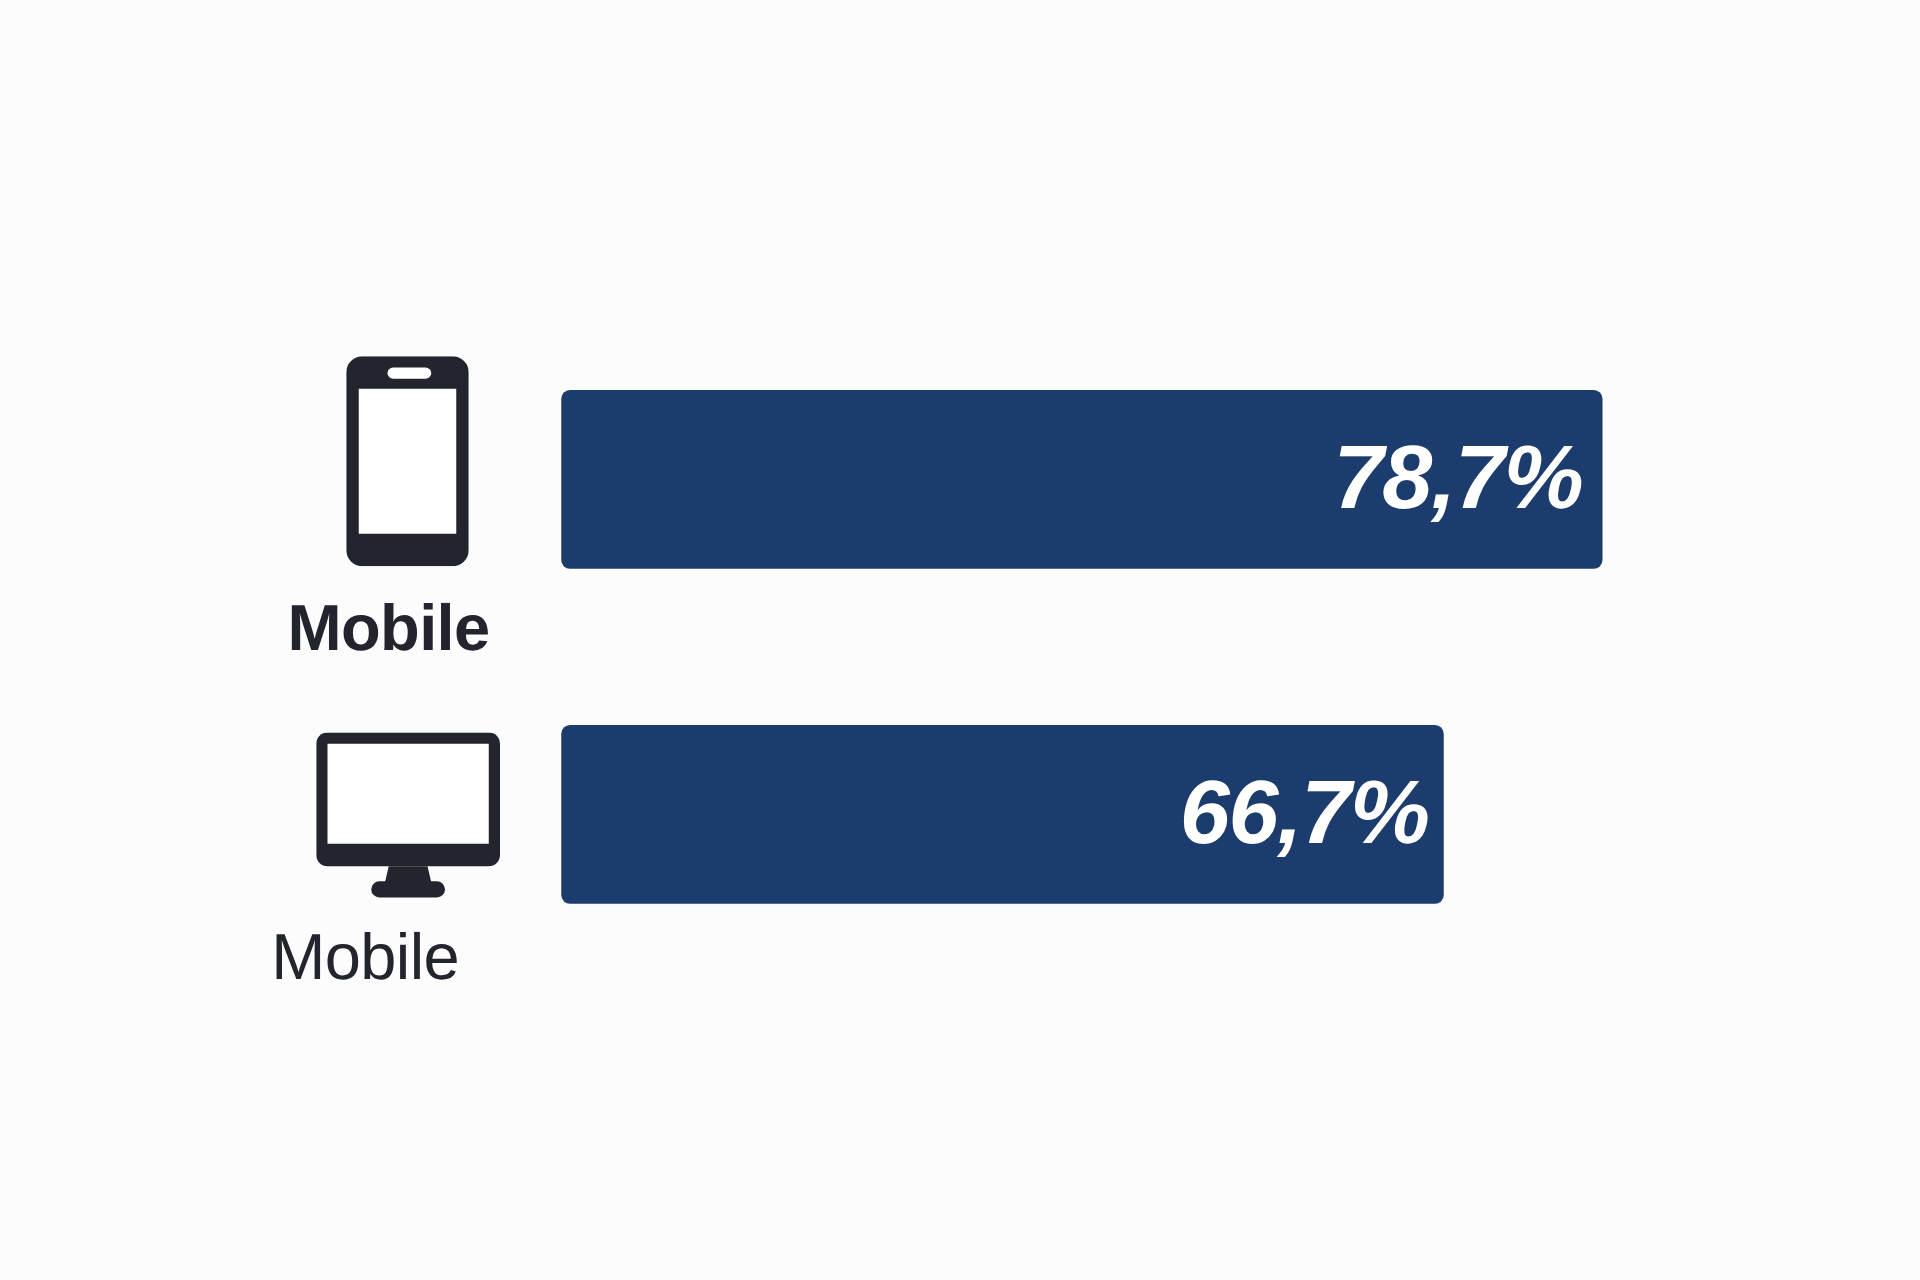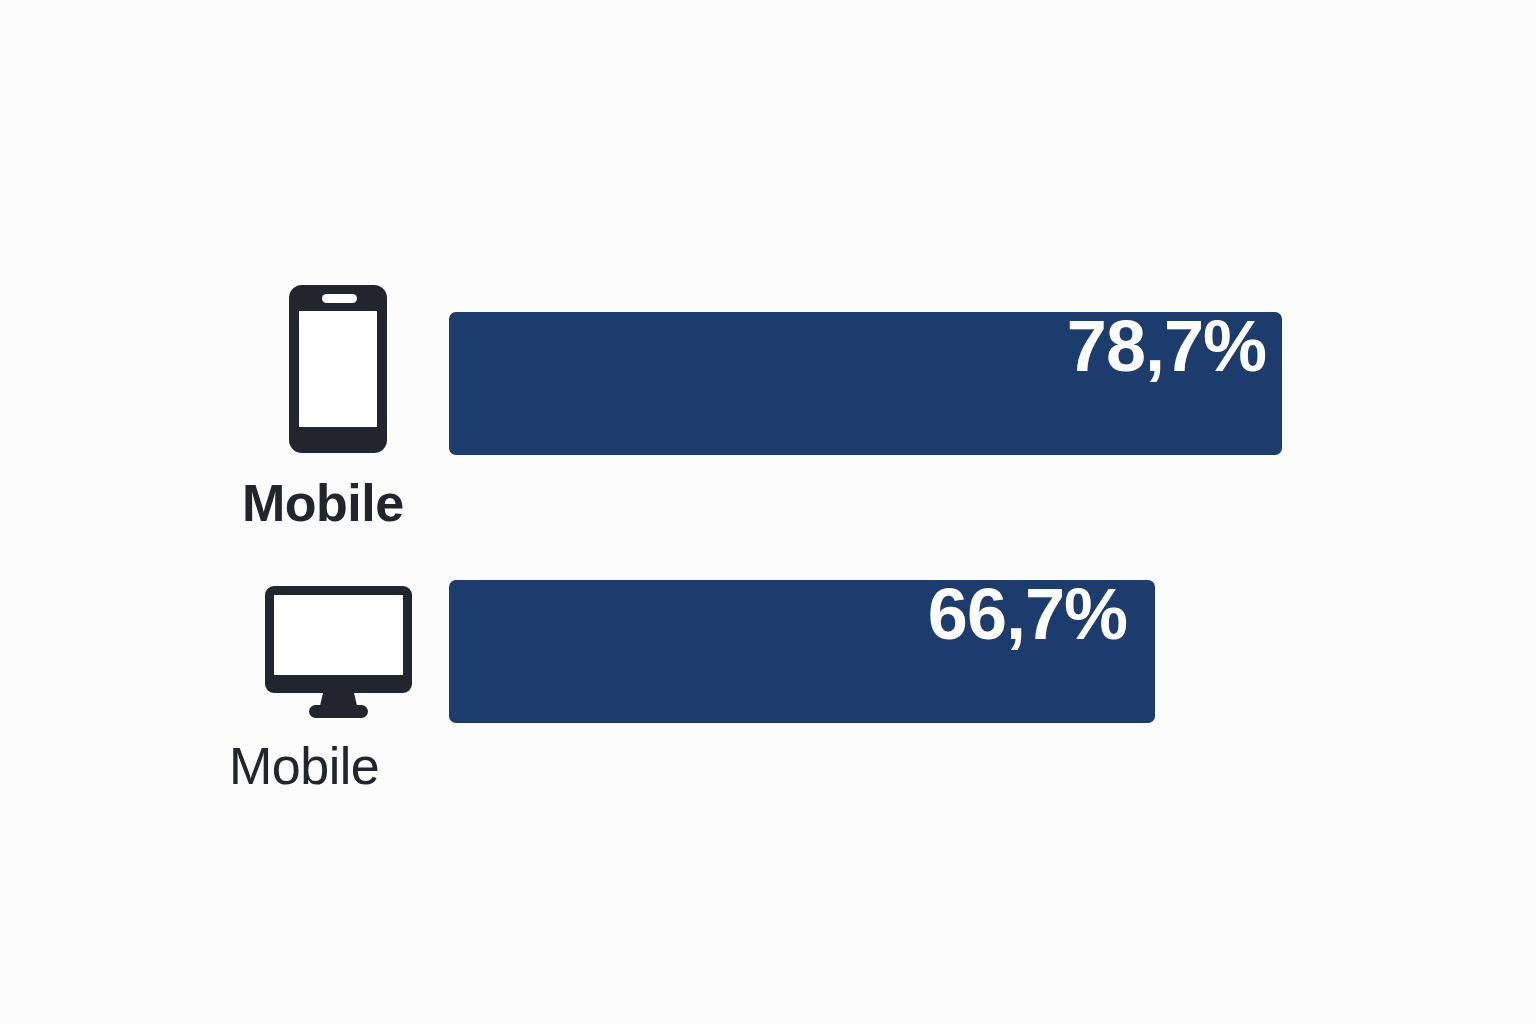--- a/index.html
+++ b/index.html
@@ -32,21 +32,20 @@
   #row-mobile  { top: 278px; height: 260px; }
   #row-desktop { top: 580px; height: 225px; }
 
   
   .icon-cluster {
     position: absolute;
     left: 0;
     top: 0;
     width: 493px;
     height: 100%;
-    margin-left: 12px;
   }
 
   .icon-box {
     position: absolute;
   }
   #mobile-icon-box  { left: 277px; top: 7px;  width: 98px;  height: 168px; }
   #desktop-icon-box { left: 253px; top: 6px;  width: 147px; height: 136px; }
 
   .icon-box svg { display: block; width: 100%; height: 100%; }
 
@@ -61,34 +60,36 @@
   #mobile-caption  { left: 230px; top: 199px; font-weight: 600; }
   #desktop-caption { left: 217px; top: 160px; font-weight: 400; }
 
   
   .bar {
     position: absolute;
     left: 449px;
     background: #1b3c6c;
     border-radius: 7px;
     display: flex;
+    align-items: center;
     justify-content: flex-end;
     box-sizing: border-box;
+    font-style: italic;
   }
   #bar-mobile {
     top: 34px;
     width: 833px;
     height: 143px;
     padding-right: 16px;
   }
   #bar-desktop {
     top: 0px;
     width: 557px;
     height: 143px;
-    padding-right: 28px;
+    padding-right: 12px;
   }
 
   .bar-value {
     color: #ffffff;
     font-size: 72px;
     font-weight: 700;
     line-height: 1;
     letter-spacing: -1px;
     white-space: nowrap;
     transform: translateY(-2px);

